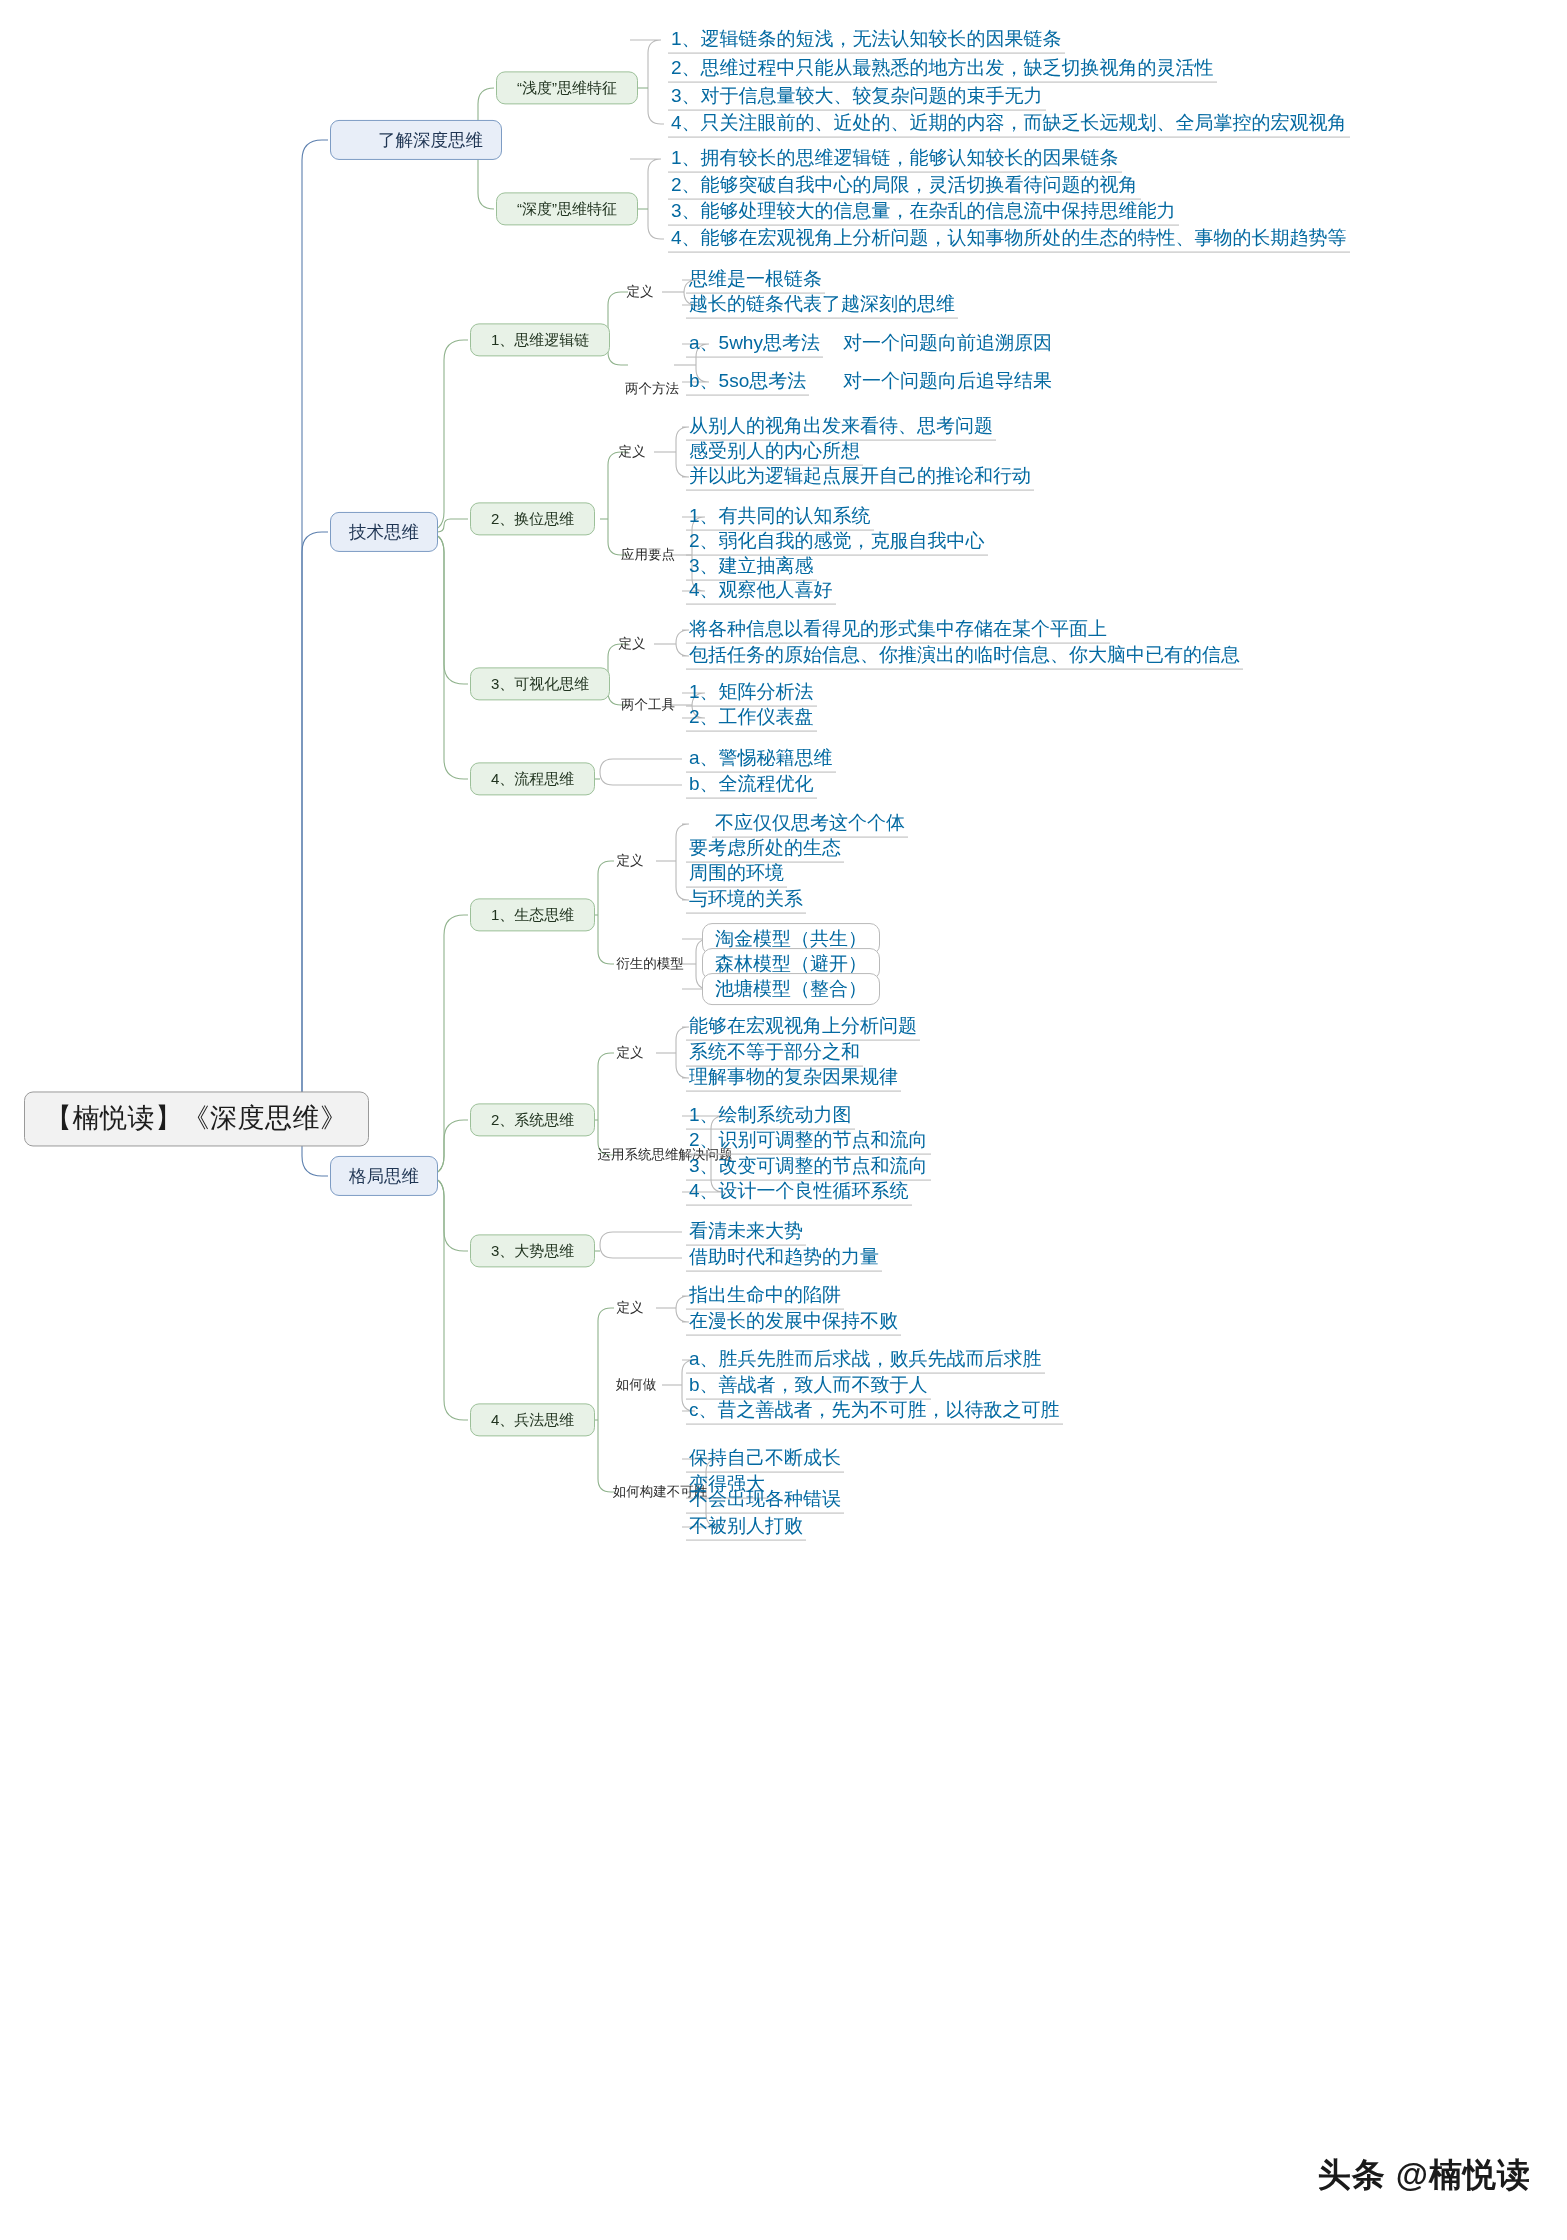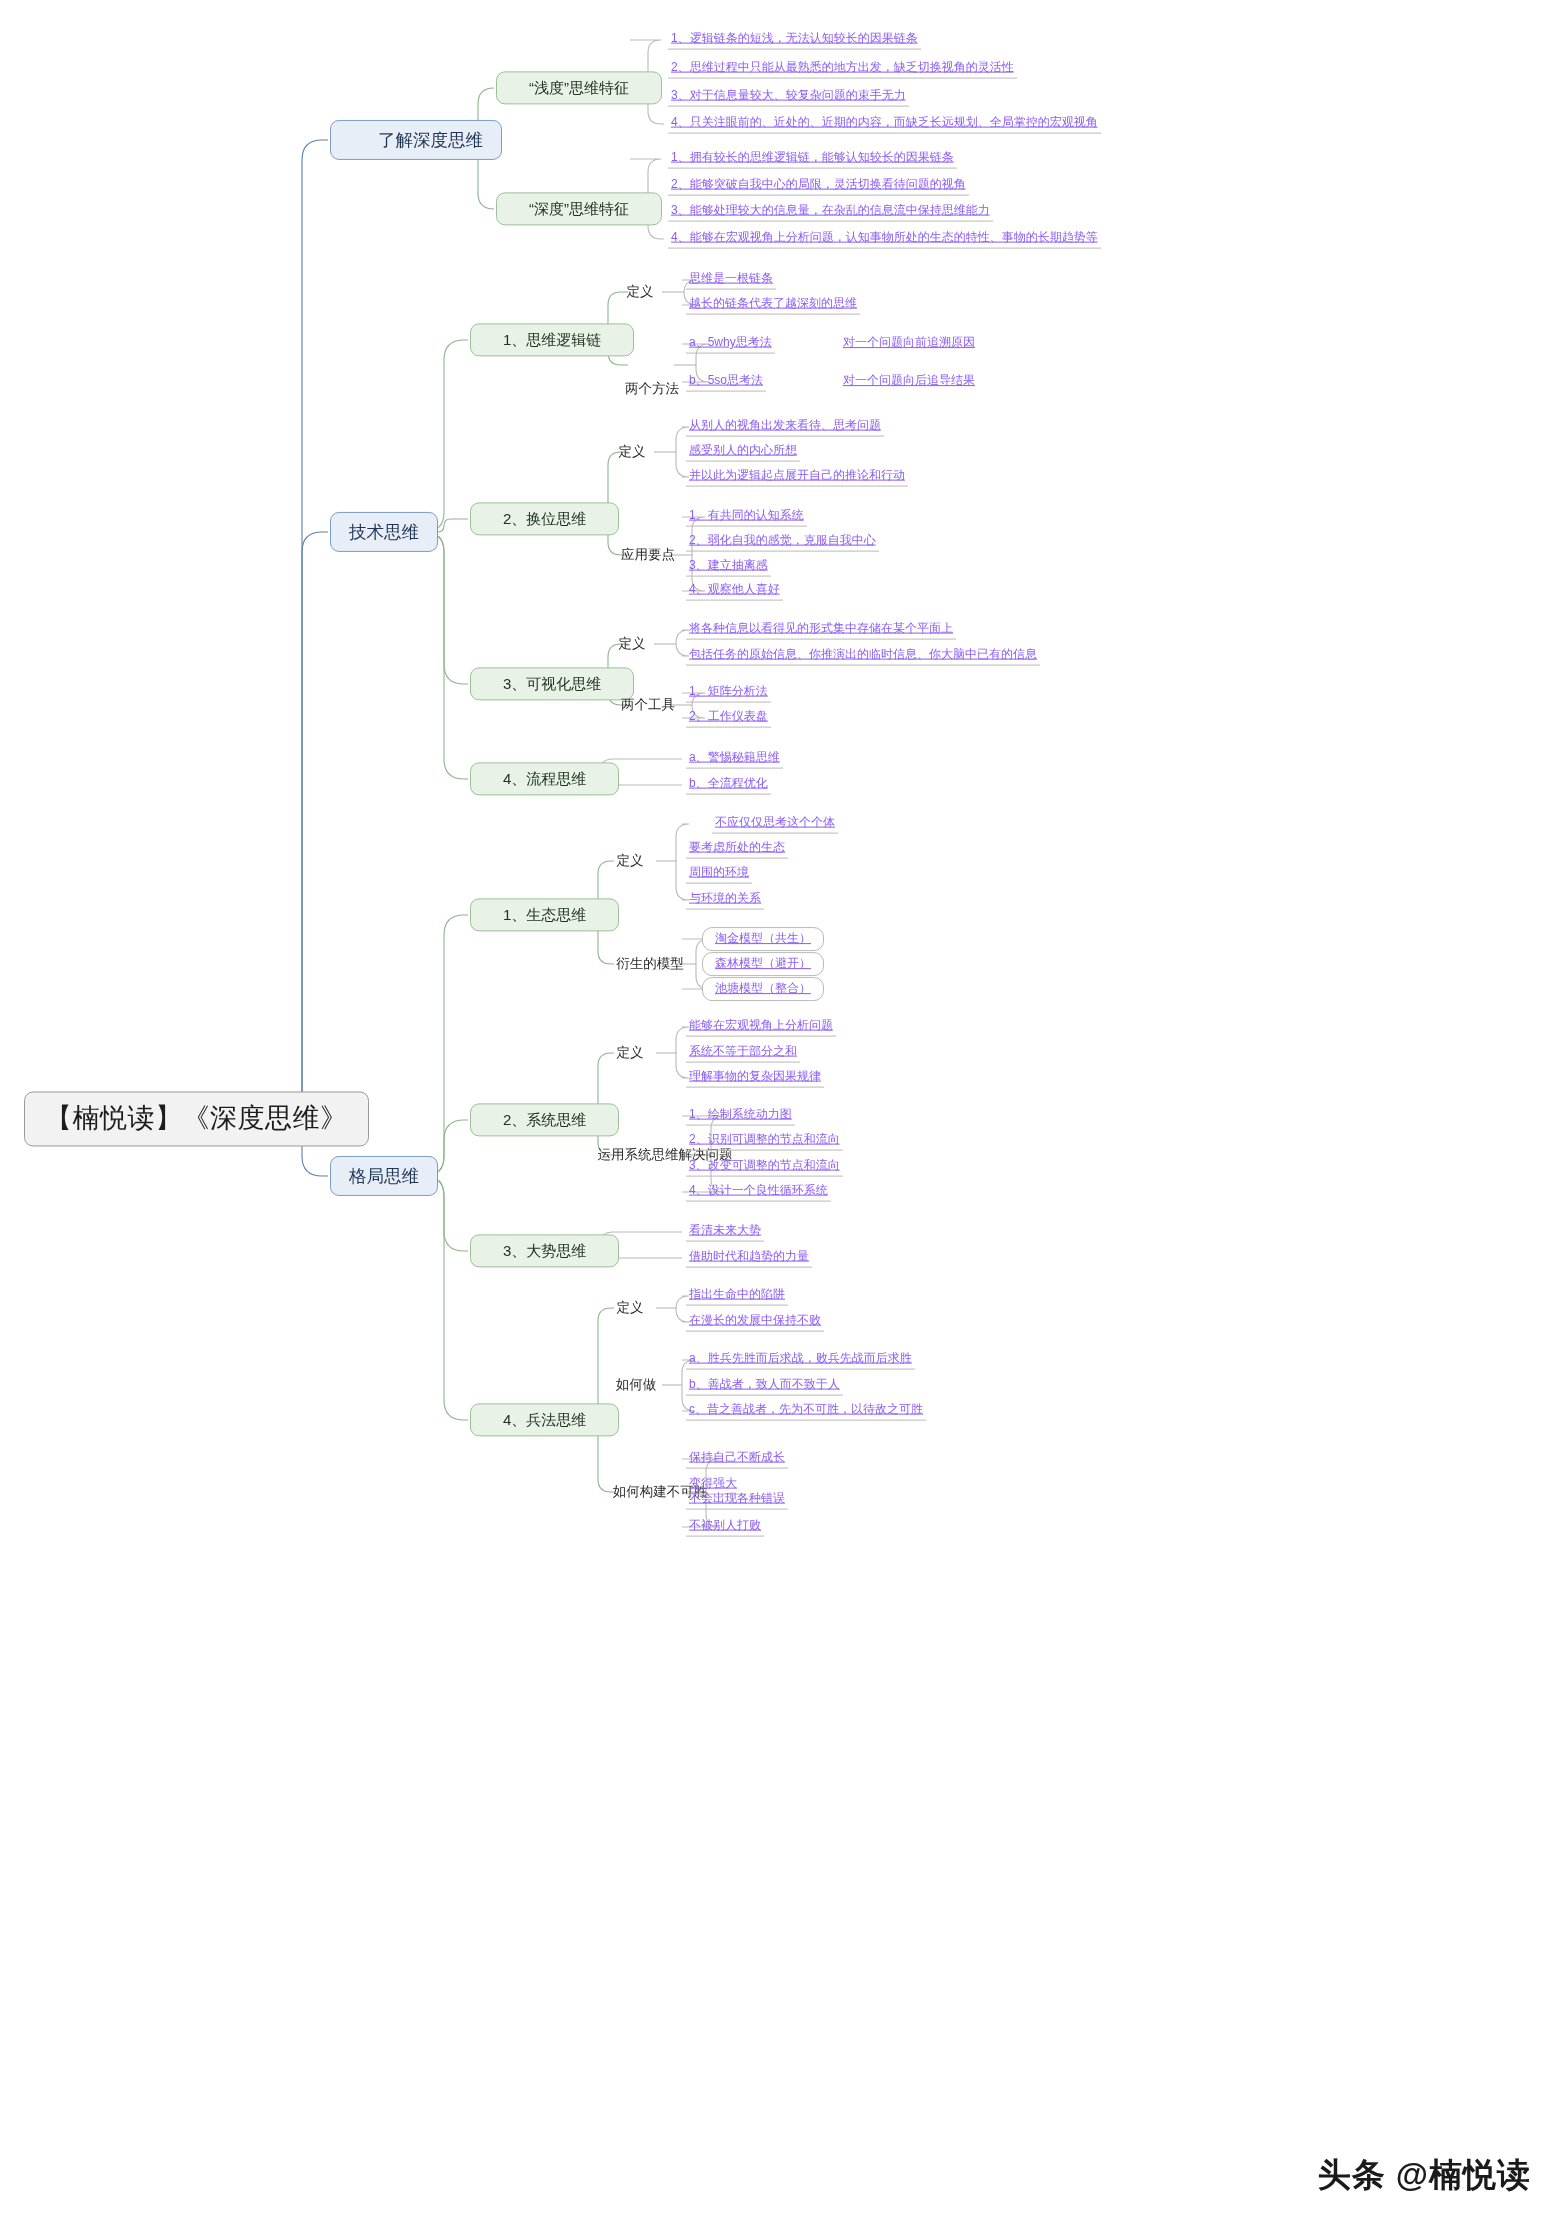--- a/index.html
+++ b/index.html
@@ -53,39 +53,38 @@
     padding: 9px 18px;
     font-size: 17.5px;
     color: #1f3553;
   }
 
   
   .n-l2 {
     background: #e8f2e7;
     border: 1px solid #9cc099;
     border-radius: 9px;
-    padding: 7px 32px;
+    padding: 7px 20px;
     font-size: 15px;
     color: #20331f;
   }
 
   
   .n-l3 {
     font-size: 13.5px;
     color: #2a2a2a;
     padding: 2px 4px;
   }
 
   
   .n-leaf {
-    font-size: 12px;
-    color: #8b5cf6;
+    font-size: 19px;
+    color: #0369a1;
     padding: 1px 3px 3px 3px;
     border-bottom: 1px solid #b9b9b9;
-    text-decoration: underline;
   }
   .n-leaf.no-rule { border-bottom: none; }
 
   
   #watermark {
     position: absolute;
     right: 36px;
     bottom: 42px;
     font-size: 33px;
     font-weight: 700;

